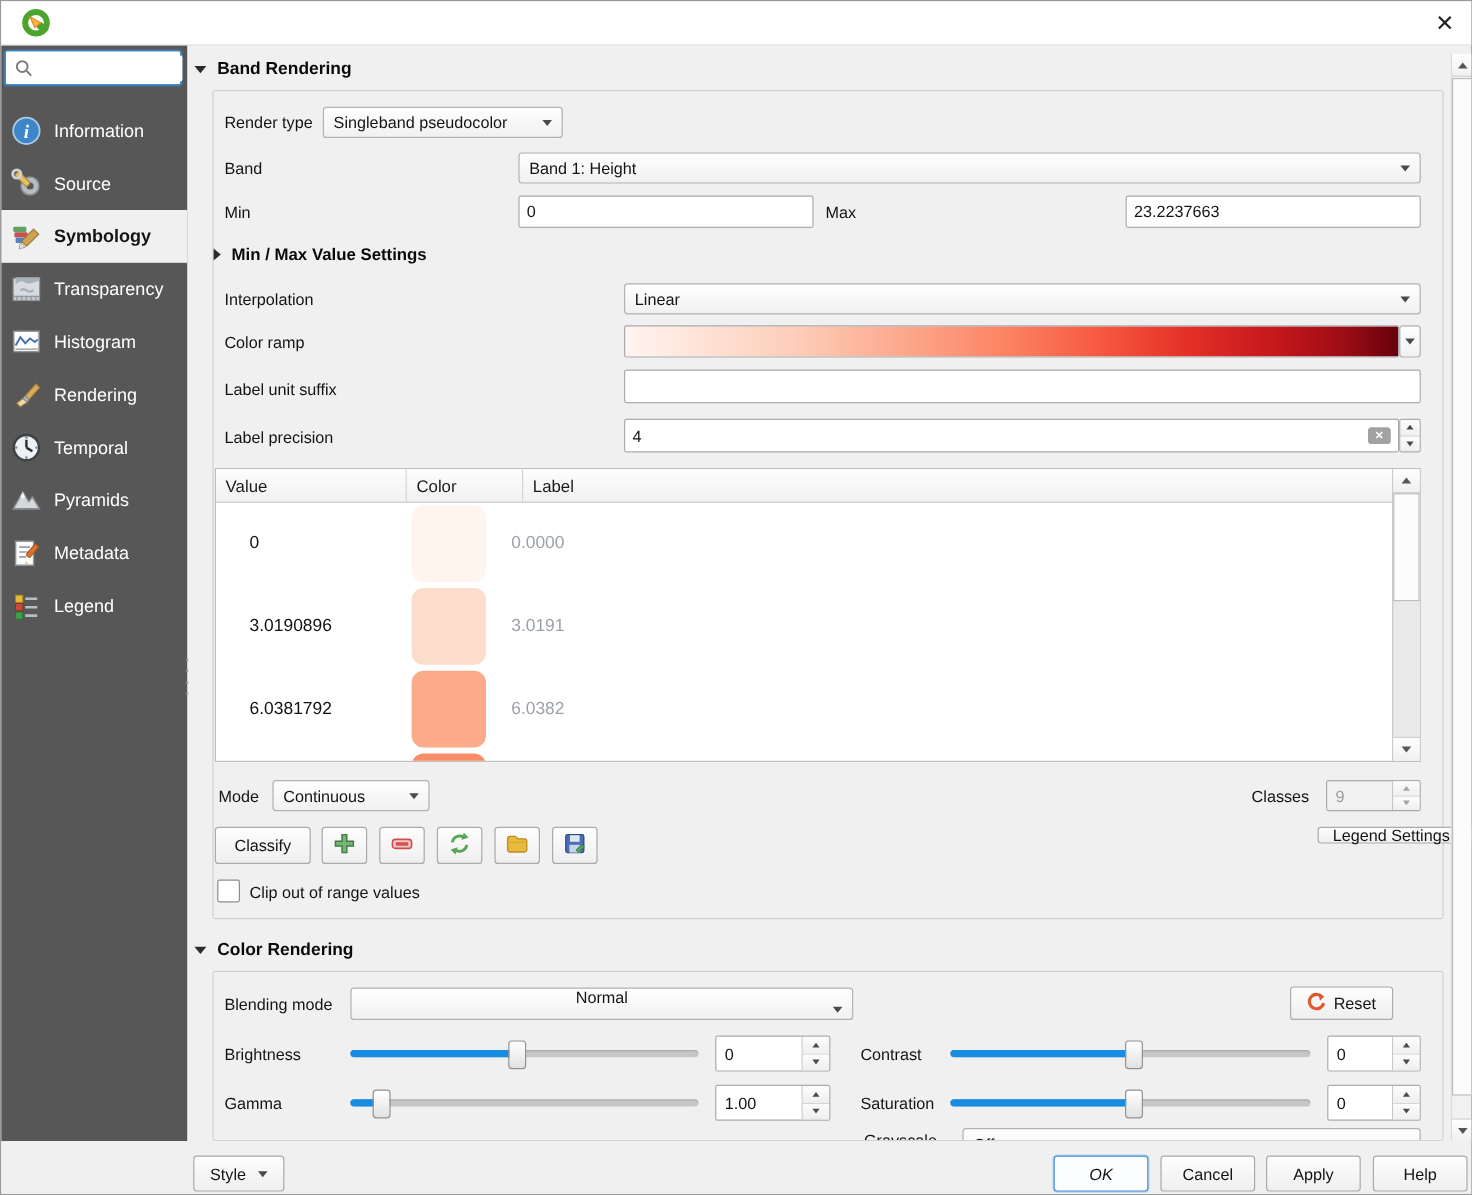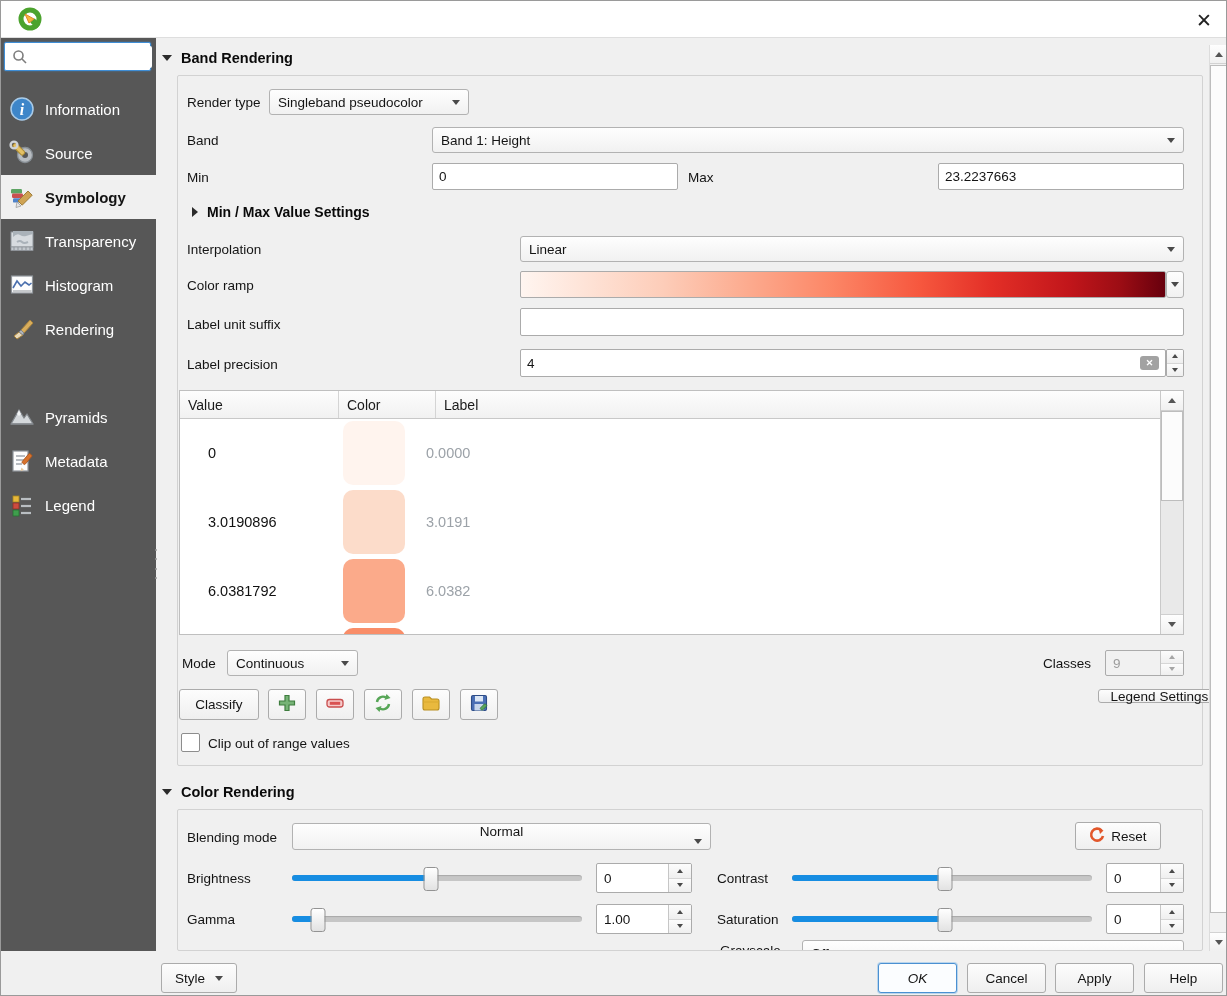--- a/index.html
+++ b/index.html
@@ -184,20 +184,34 @@
       <span class="side-icon">
         <svg width="26" height="26" viewBox="0 0 26 26">
           <path d="M12 14 L21 4 L24 7 L15 17 Z" fill="#d8ad5c" stroke="#a8823c" stroke-width="1"></path>
           <path d="M10 16 L14 19 L8 23 L5 20 Z" fill="#e9d9b8" stroke="#a8823c" stroke-width="1"></path>
           <path d="M12 14 L15 17 L14 19 L10 16 Z" fill="#b0b6bc" stroke="#7d838a" stroke-width=".8"></path>
         </svg>
       </span>
       <span>Rendering</span>
     </div>
 
+    <div class="abs side-item" style="top:313px;">
+      <span class="side-icon">
+        <svg width="26" height="26" viewBox="0 0 26 26">
+          <circle cx="13" cy="13" r="10.5" fill="#eef1f3" stroke="#3c4146" stroke-width="2"></circle>
+          <line x1="13" y1="13" x2="13" y2="6.5" stroke="#2b2f33" stroke-width="2"></line>
+          <line x1="13" y1="13" x2="18" y2="16" stroke="#2b2f33" stroke-width="2"></line>
+          <circle cx="13" cy="4.5" r="1.2" fill="#8f959b"></circle>
+            <circle cx="13" cy="21.5" r="1.2" fill="#8f959b"></circle>
+          <circle cx="4.5" cy="13" r="1.2" fill="#8f959b"></circle>
+            <circle cx="21.5" cy="13" r="1.2" fill="#8f959b"></circle>
+        </svg>
+      </span>
+      <span>Temporal</span>
+    </div>
 
     <div class="abs side-item" style="top:357px;">
       <span class="side-icon">
         <svg width="26" height="26" viewBox="0 0 26 26">
           <path d="M2 20 L10 6 L15 14 L18 10 L24 20 Z" fill="#d4d8db" stroke="#84898e" stroke-width="1.2"></path>
           <path d="M8 10 L10 6 L12 10 L10 12 Z" fill="#f2f4f5"></path>
           <line x1="2" y1="20" x2="24" y2="20" stroke="#84898e" stroke-width="1.5"></line>
         </svg>
       </span>
       <span>Pyramids</span>
@@ -257,21 +271,21 @@
     <div class="abs combo" style="left:254px;top:51px;width:752px;height:26px;">
       <span>Band 1: Height</span>
       <span class="c-arr"></span>
     </div>
 
     <span class="abs lbl" style="left:9px;top:94px;">Min</span>
     <input class="abs input" style="left: 254px; top: 87px; width: 246px; height: 27px;" value="0">
     <span class="abs lbl" style="left:510px;top:94px;">Max</span>
     <input class="abs input" style="left: 760px; top: 87px; width: 246px; height: 27px;" value="23.2237663">
 
-    <div class="abs sect" style="left:14px;top:128px;font-size:14px;">
+    <div class="abs sect" style="left:0;top:128px;font-size:14px;">
       <span class="tri-right"></span>
       <span>Min / Max Value Settings</span>
     </div>
 
     <span class="abs lbl" style="left:9px;top:166px;">Interpolation</span>
     <div class="abs combo" style="left:342px;top:160px;width:664px;height:26px;">
       <span>Linear</span>
       <span class="c-arr"></span>
     </div>
 

